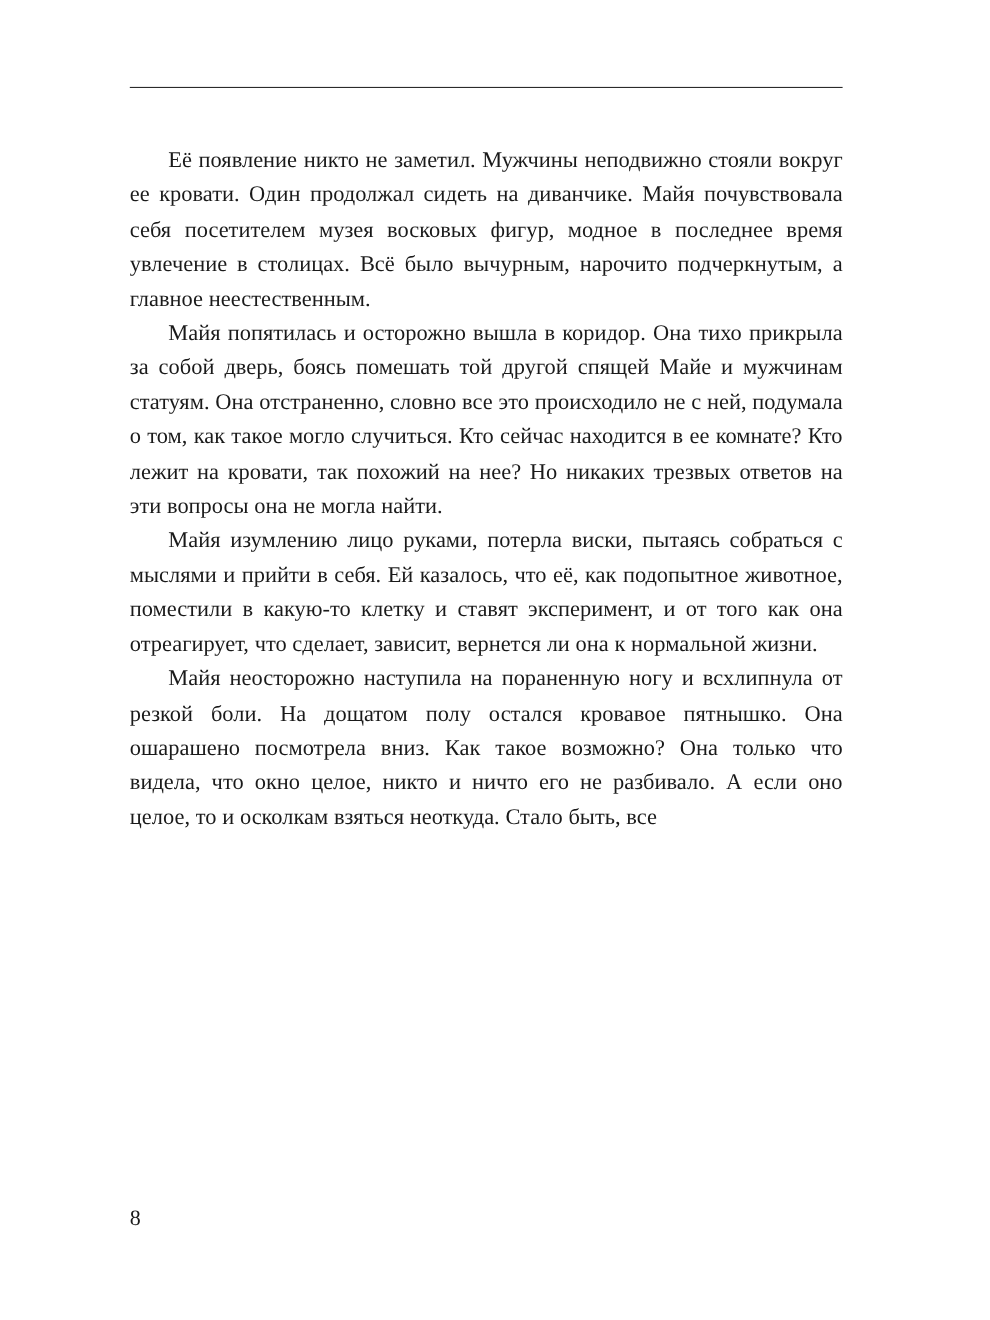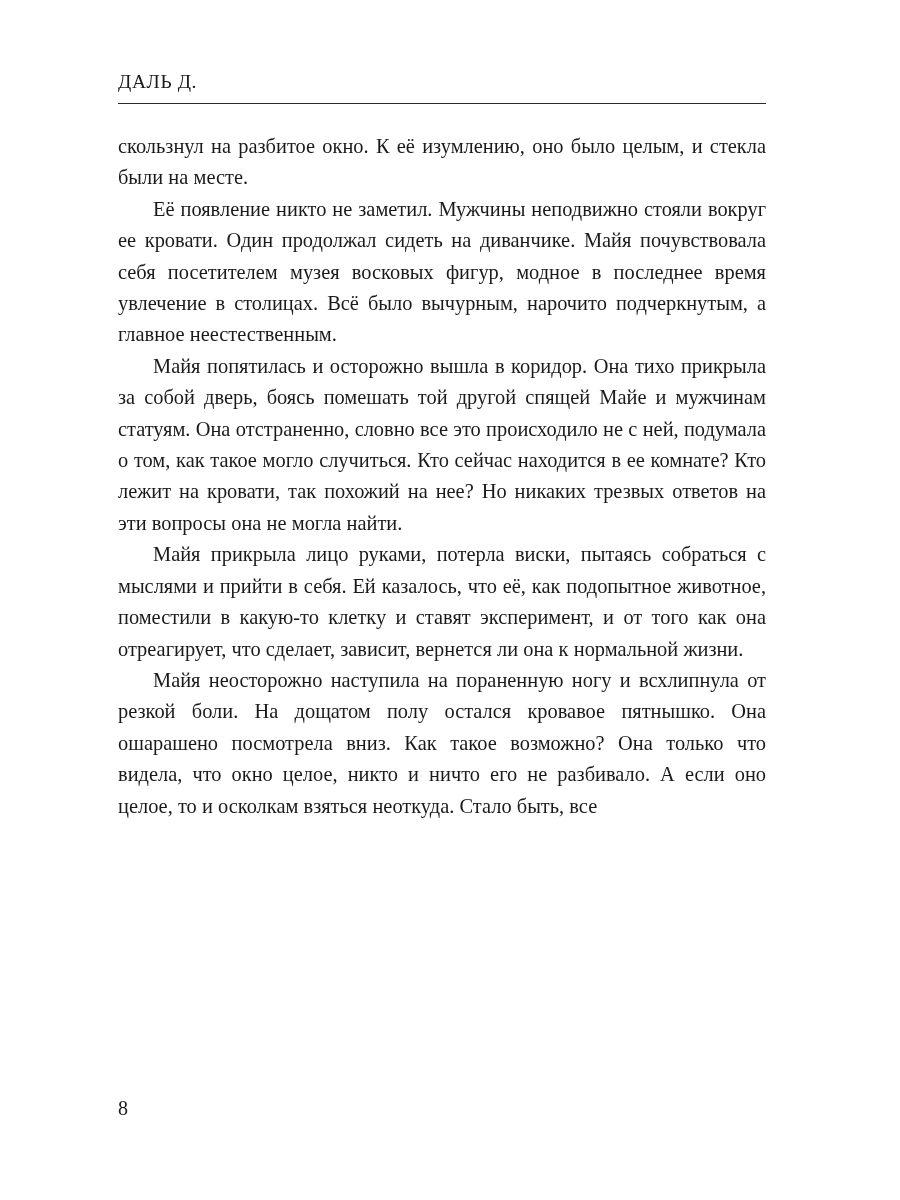--- a/index.html
+++ b/index.html
@@ -79,27 +79,25 @@
     line-height: 24px;
     color: #1c1c1c;
   }
 </style>
 </head>
 <body>
 
 <div class="page">
 
   <div class="header-block">
-    <div class="header-title">ДАЛЬ Д.</div>
     <div class="header-rule"></div>
   </div>
 
   <div class="text-column">
-    <p class="para first">скользнул на разбитое окно. К её изумлению, оно было целым, и стекла были на месте.</p>
     <p class="para">Её появление никто не заметил. Мужчины неподвижно стояли вокруг ее кровати. Один продолжал сидеть на диванчике. Майя почувствовала себя посетителем музея восковых фигур, модное в последнее время увлечение в столицах. Всё было вычурным, нарочито подчеркнутым, а главное неестественным.</p>
     <p class="para">Майя попятилась и осторожно вышла в коридор. Она тихо прикрыла за собой дверь, боясь помешать той другой спящей Майе и мужчинам статуям. Она отстраненно, словно все это происходило не с ней, подумала о том, как такое могло случиться. Кто сейчас находится в ее комнате? Кто лежит на кровати, так похожий на нее? Но никаких трезвых ответов на эти вопросы она не могла найти.</p>
-    <p class="para">Майя прикрыла лицо руками, потерла виски, пытаясь собраться с мыслями и прийти в себя. Ей казалось, что её, как подопытное животное, поместили в какую-то клетку и ставят эксперимент, и от того как она отреагирует, что сделает, зависит, вернется ли она к нормальной жизни.</p>
+    <p class="para">Майя изумлению лицо руками, потерла виски, пытаясь собраться с мыслями и прийти в себя. Ей казалось, что её, как подопытное животное, поместили в какую-то клетку и ставят эксперимент, и от того как она отреагирует, что сделает, зависит, вернется ли она к нормальной жизни.</p>
     <p class="para">Майя неосторожно наступила на пораненную ногу и всхлипнула от резкой боли. На дощатом полу остался кровавое пятнышко. Она ошарашено посмотрела вниз. Как такое возможно? Она только что видела, что окно целое, никто и ничто его не разбивало. А если оно целое, то и осколкам взяться неоткуда. Стало быть, все</p>
   </div>
 
   <div class="folio">8</div>
 
 </div>
 
 </body></html>

